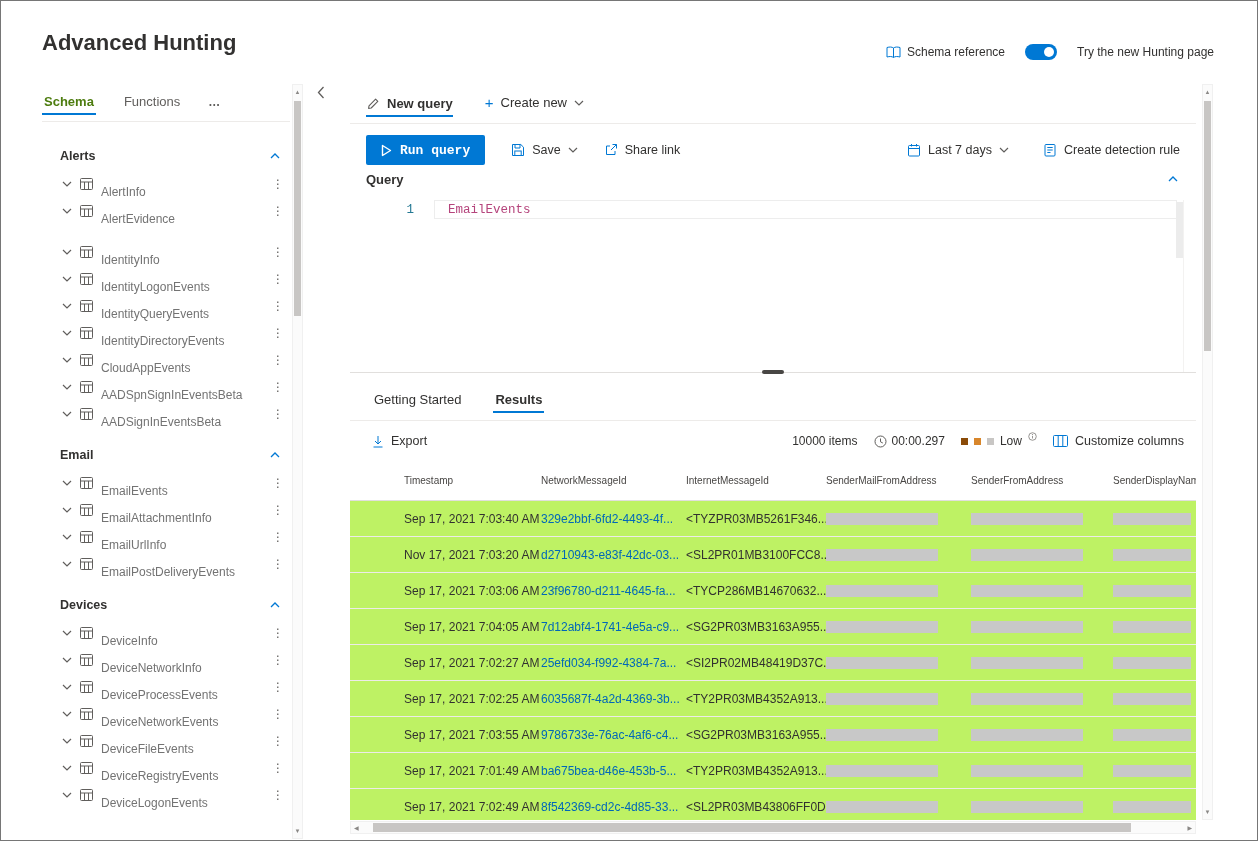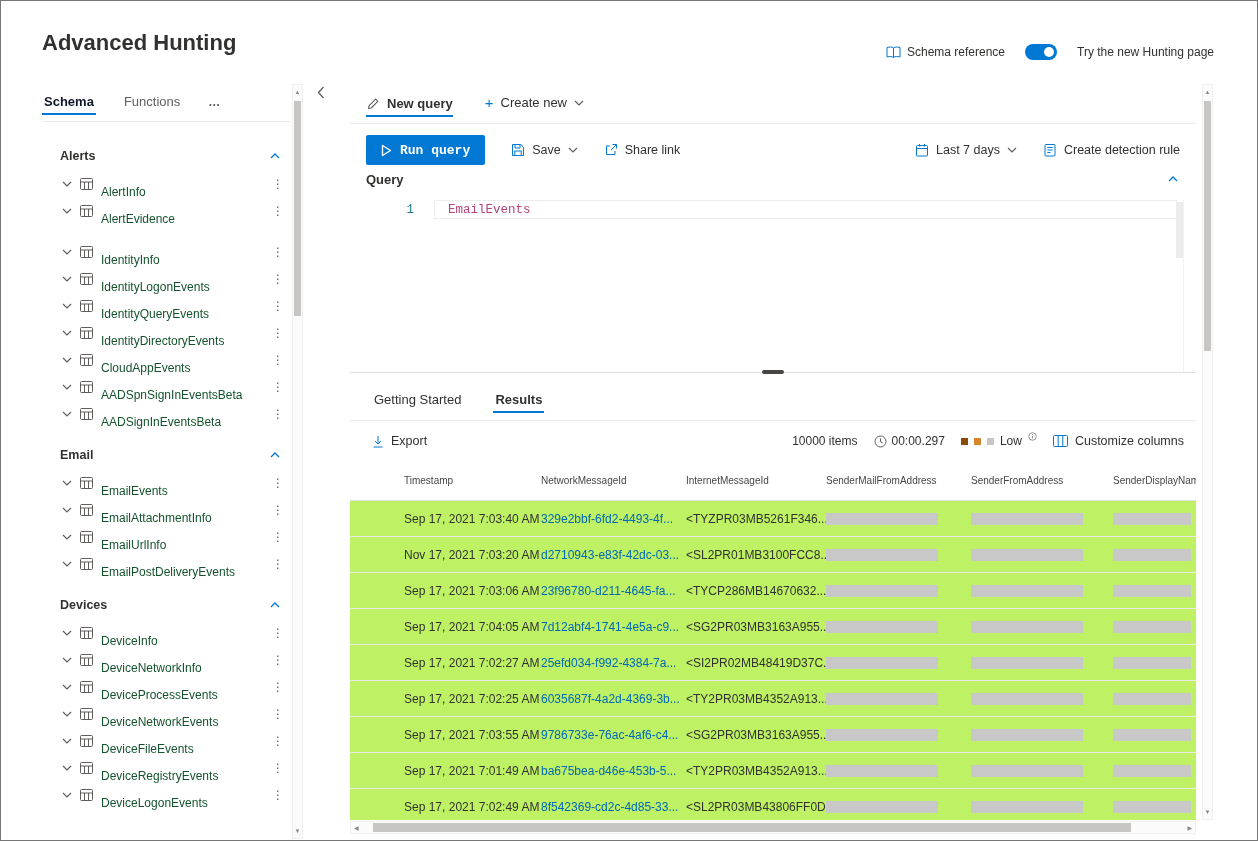--- a/index.html
+++ b/index.html
@@ -13,29 +13,29 @@
   .hdr-right{position:absolute;top:44px;right:44px;display:flex;align-items:center;gap:20px;}
   .linkish{display:flex;align-items:center;gap:6px;cursor:pointer;}
   .toggle-group{display:flex;align-items:center;gap:20px;}
   .toggle{width:32px;height:16px;border-radius:9px;background:#0078d4;position:relative;cursor:pointer;}
   .knob{position:absolute;top:3px;right:3px;width:10px;height:10px;border-radius:50%;background:#fff;}
 
   
   .sidebar{position:absolute;left:42px;top:82px;width:248px;bottom:1px;overflow:hidden;}
   .sidebar-tabs{display:flex;align-items:flex-end;gap:26px;height:40px;border-bottom:1px solid #edebe9;}
   .stab{position:relative;font-size:13px;color:#605e5c;padding:0 2px 12px;cursor:pointer;}
-  .stab.active{color:#0f172a;font-weight:700;}
+  .stab.active{color:#4d7c0f;font-weight:700;}
   .stab.active::after{content:"";position:absolute;left:0;right:0;bottom:6px;height:2px;background:#0078d4;}
   .stab-more{color:#605e5c;padding-bottom:12px;font-weight:700;letter-spacing:1px;cursor:pointer;}
   #schema-groups{padding-top:6px;}
   .sgroup{margin-top:14px;}
   .sgroup-head{display:flex;align-items:center;justify-content:space-between;height:28px;padding:0 10px 0 18px;cursor:pointer;}
   .sgroup-label{font-weight:600;font-size:12.5px;}
   .sitem{display:flex;align-items:center;height:27px;padding:0 8px 0 20px;gap:8px;cursor:pointer;}
-  .sitem-label{flex:1;font-size:12px;color:#14532d;white-space:nowrap;overflow:hidden;margin-top:17px;}
+  .sitem-label{flex:1;font-size:12px;color:#737373;white-space:nowrap;overflow:hidden;margin-top:17px;}
   .kebab{color:#605e5c;font-size:12px;width:10px;text-align:center;}
 
   
   .vscroll{position:absolute;width:11px;background:#fbfbfb;border:1px solid #f0f0f0;z-index:5;}
   .vscroll .arr{position:absolute;left:0;right:0;text-align:center;font-size:6px;color:#8a8886;}
   .arr.up{top:4px;} .arr.dn{bottom:4px;}
   .vthumb{position:absolute;left:1px;width:7px;background:#c8c6c4;}
   .sb-side{left:292px;top:84px;height:755px;}
   .sb-side .vthumb{top:16px;height:215px;}
   .sb-main{left:1202px;top:84px;height:736px;}
@@ -50,21 +50,21 @@
   .main{position:absolute;left:350px;top:82px;width:846px;height:738px;overflow:hidden;}
   .qtabs{display:flex;align-items:flex-end;gap:32px;height:42px;border-bottom:1px solid #edebe9;padding-left:16px;}
   .qtab{position:relative;display:flex;align-items:center;gap:7px;font-size:13px;padding-bottom:12px;color:#323130;cursor:pointer;}
   .qtab.active{font-weight:600;}
   .qtab.active::after{content:"";position:absolute;left:0;right:0;bottom:6px;height:2px;background:#0078d4;}
   .plus{color:#0078d4;font-size:15px;}
   .cmdbar{display:flex;align-items:center;gap:26px;margin-top:10px;height:32px;padding:0 16px;}
   .btn-run{display:flex;align-items:center;gap:8px;background:#0078d4;color:#fff;border:none;height:30px;
            padding:0 15px;border-radius:2px;font-size:13px;font-weight:600;font-family:Liberation Mono, monospace;cursor:pointer;}
   .cmd{display:flex;align-items:center;gap:7px;font-size:12.5px;color:#323130;cursor:pointer;white-space:nowrap;}
-  .cmd-right{margin-left:auto;display:flex;align-items:center;gap:26px;}
+  .cmd-right{margin-left:auto;display:flex;align-items:center;gap:34px;}
   .qhead{display:flex;align-items:center;justify-content:space-between;height:26px;padding:0 18px 0 16px;}
   .qlabel{font-weight:600;font-size:13px;}
   .editor{position:relative;margin-left:16px;margin-top:4px;width:818px;height:172px;
           font-family:"Liberation Mono","DejaVu Sans Mono",monospace;font-size:12.5px;border-right:1px solid #f3f2f1;}
   .codeline{position:relative;display:flex;align-items:center;height:19px;margin-top:8px;}
   .lnum{width:48px;text-align:right;color:#237893;}
   .code{margin-left:34px;color:#b5447c;z-index:2;}
   .linehl{position:absolute;left:68px;right:6px;top:0;bottom:0;border:1px solid #ededed;}
   .edthumb{position:absolute;right:0;top:2px;width:7px;height:56px;background:#ececec;}
   .hdiv{position:relative;border-top:1px solid #e1dfdd;height:0;}

